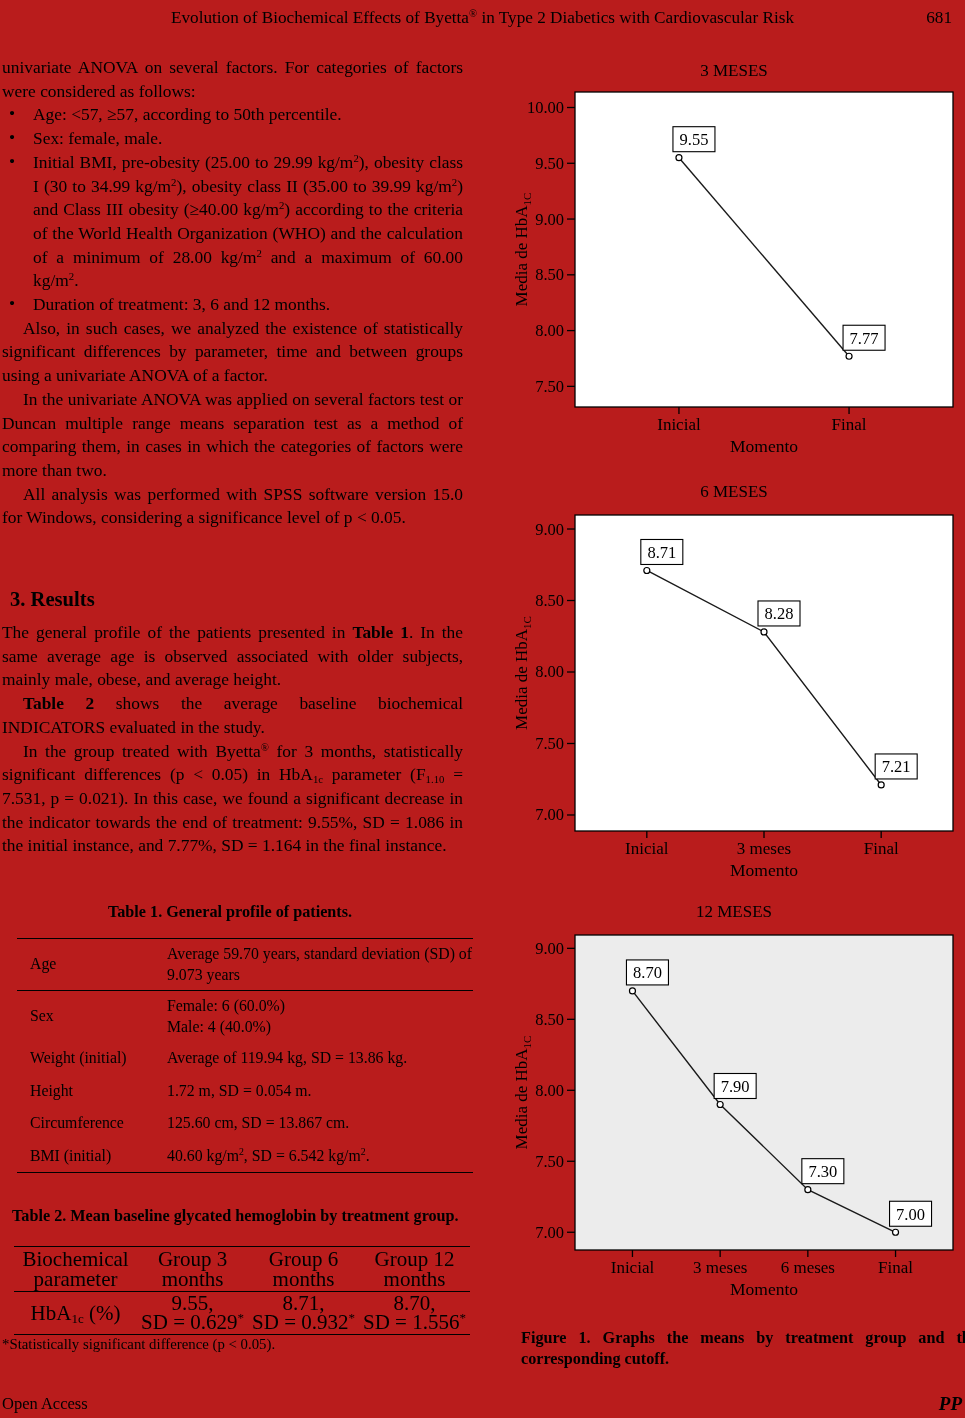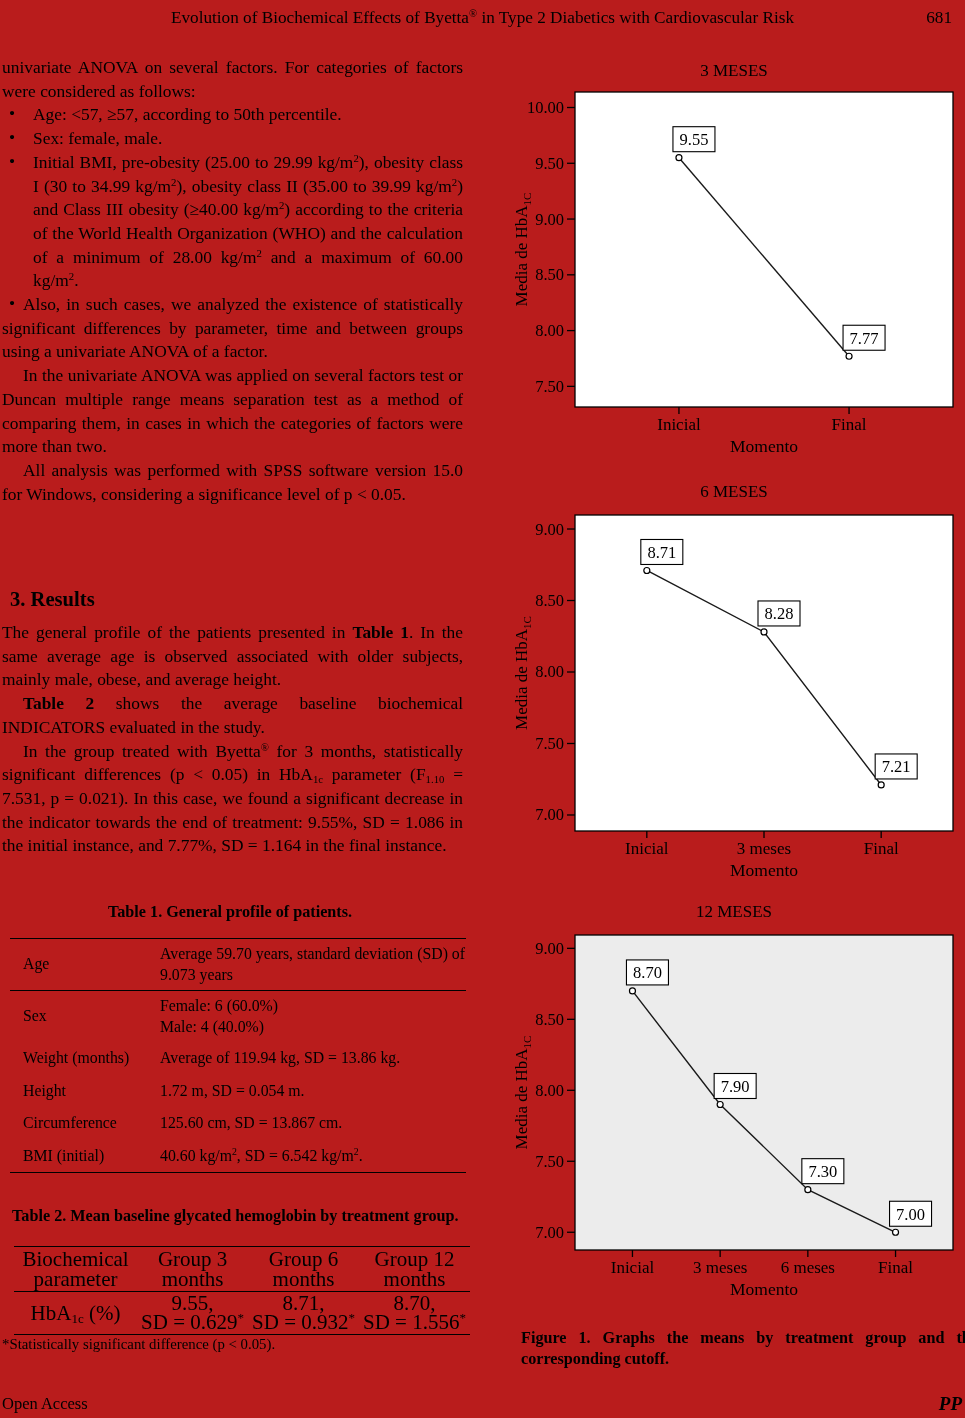--- a/index.html
+++ b/index.html
@@ -20,21 +20,21 @@
   .body-block p{margin:0;}
   p.indent{text-indent:21px;}
   ul.bullets{margin:0;padding:0;list-style:none;}
   ul.bullets li{position:relative;padding-left:31px;margin:0;}
   .bullet-dot{position:absolute;left:7px;top:-1px;}
 
   .results-heading{position:absolute;left:2px;top:580px;margin:8px;font-size:20.6px;font-weight:bold;}
   .block-results{top:621px;}
 
   .t1-title{position:absolute;left:2px;top:903px;width:456px;text-align:center;font-weight:bold;font-size:16.2px;}
-  table.t1{position:absolute;left:10px;top:938px;width:456px;border-collapse:collapse;
+  table.t1{position:absolute;left:17px;top:938px;width:456px;border-collapse:collapse;
     font-size:15.8px;line-height:20.5px;border-top:1.4px solid #000;border-bottom:1.4px solid #000;}
   table.t1 td{vertical-align:middle;padding:5px 0;}
   table.t1 td.lbl{width:137px;padding-left:13px;}
   table.t1 tr.rule td{border-bottom:1.4px solid #000;}
   table.t1 tr.short td{padding:6px 0;}
   table.t1 tr.short td.lbl{padding-left:13px;}
 
   .t2-title{position:absolute;left:2px;top:1196px;width:458px;text-align:justify;font-weight:bold;font-size:16.2px;line-height:21px;margin:10px;}
   table.t2{position:absolute;left:14px;top:1246px;width:456px;border-collapse:collapse;
     font-size:21px;line-height:20px;border-top:1.4px solid #000;border-bottom:1.4px solid #000;text-align:center;}
@@ -61,21 +61,21 @@
 
   <div class="header-title">Evolution of Biochemical Effects of Byetta<sup>®</sup> in Type 2 Diabetics with Cardiovascular Risk</div>
   <div class="page-number">681</div>
 
   <div class="body-block block-intro">
     <p>univariate ANOVA on several factors. For categories of factors were considered as follows:</p>
     <ul class="bullets">
       <li><span class="bullet-dot">•</span><span>Age: &lt;57, ≥57, according to 50th percentile.</span></li>
       <li><span class="bullet-dot">•</span><span>Sex: female, male.</span></li>
       <li><span class="bullet-dot">•</span><span>Initial BMI, pre-obesity (25.00 to 29.99 kg/m<sup>2</sup>), obesity class I (30 to 34.99 kg/m<sup>2</sup>), obesity class II (35.00 to 39.99 kg/m<sup>2</sup>) and Class III obesity (≥40.00 kg/m<sup>2</sup>) according to the criteria of the World Health Organization (WHO) and the calculation of a minimum of 28.00 kg/m<sup>2</sup> and a maximum of 60.00 kg/m<sup>2</sup>.</span></li>
-      <li><span class="bullet-dot">•</span></li>
+      <li><span class="bullet-dot">•</span><span>Duration of treatment: 3, 6 and 12 months.</span></li>
     </ul>
     <p class="indent">Also, in such cases, we analyzed the existence of statistically significant differences by parameter, time and between groups using a univariate ANOVA of a factor.</p>
     <p class="indent">In the univariate ANOVA was applied on several factors test or Duncan multiple range means separation test as a method of comparing them, in cases in which the categories of factors were more than two.</p>
     <p class="indent">All analysis was performed with SPSS software version 15.0 for Windows, considering a significance level of p &lt; 0.05.</p>
   </div>
 
   <h2 class="results-heading">3. Results</h2>
 
   <div class="body-block block-results">
     <p>The general profile of the patients presented in <b>Table 1</b>. In the same average age is observed associated with older subjects, mainly male, obese, and average height.</p>
@@ -88,21 +88,21 @@
     <tbody>
         <tr class="rule">
       <td class="lbl">Age</td>
       <td>Average 59.70 years, standard deviation (SD) of 9.073 years</td>
     </tr>
     <tr>
       <td class="lbl">Sex</td>
       <td>Female: 6 (60.0%)<br>Male: 4 (40.0%)</td>
     </tr>
     <tr class="short">
-      <td class="lbl">Weight (months)</td>
+      <td class="lbl">Weight (initial)</td>
       <td>Average of 119.94 kg, SD = 13.86 kg.</td>
     </tr>
     <tr class="short">
       <td class="lbl">Height</td>
       <td>1.72 m, SD = 0.054 m.</td>
     </tr>
     <tr class="short">
       <td class="lbl">Circumference</td>
       <td>125.60 cm, SD = 13.867 cm.</td>
     </tr>

